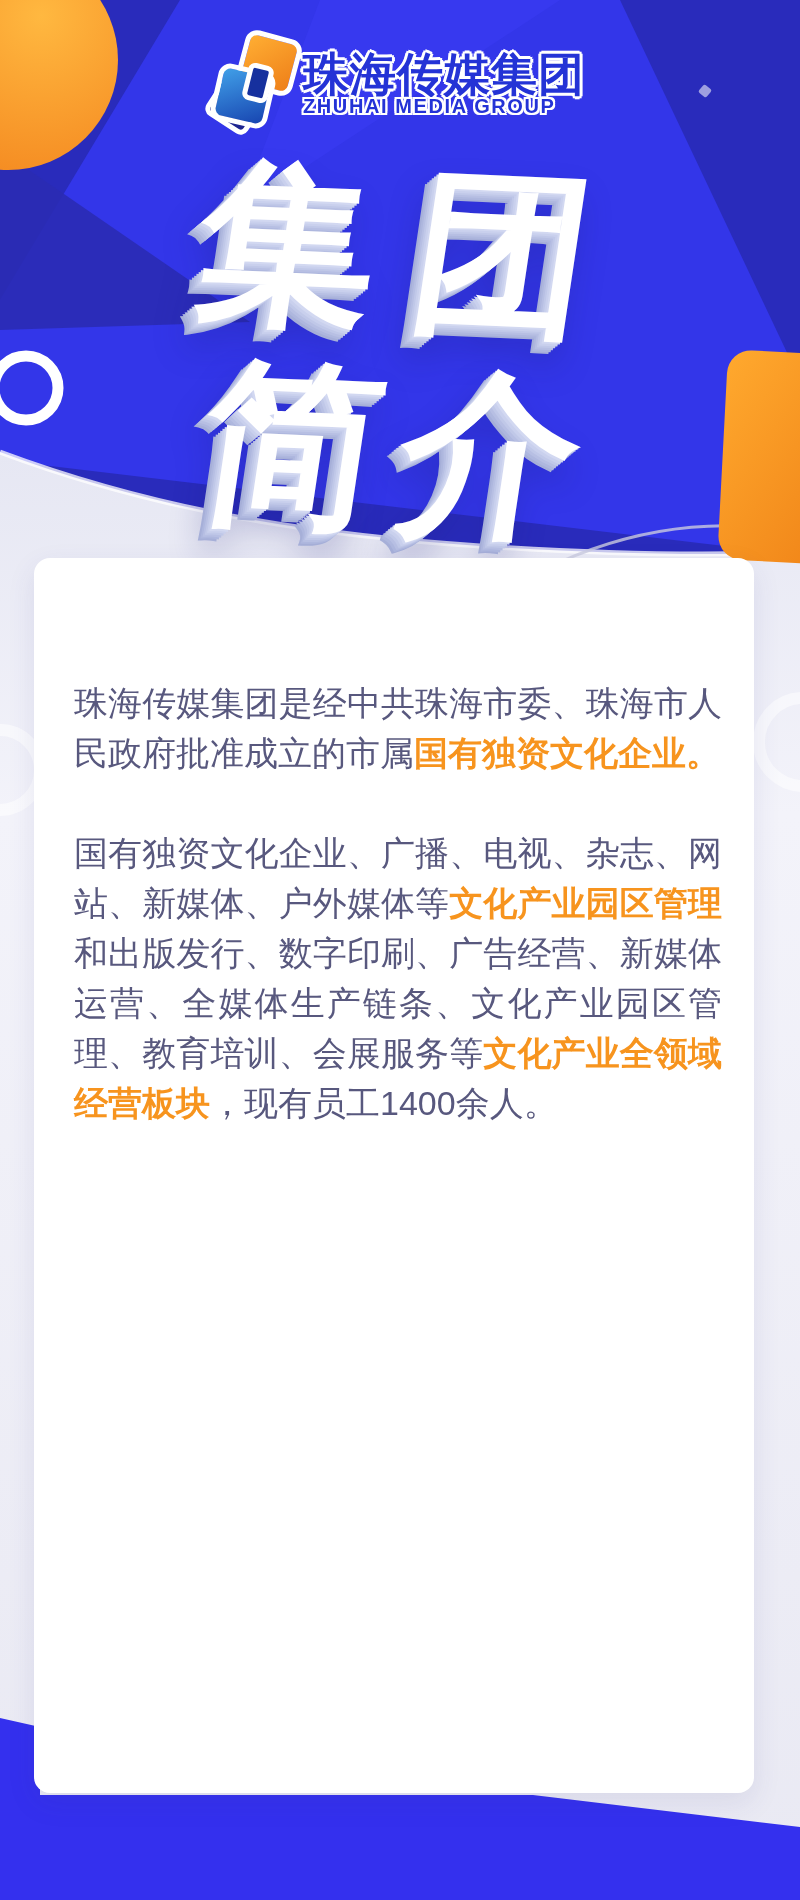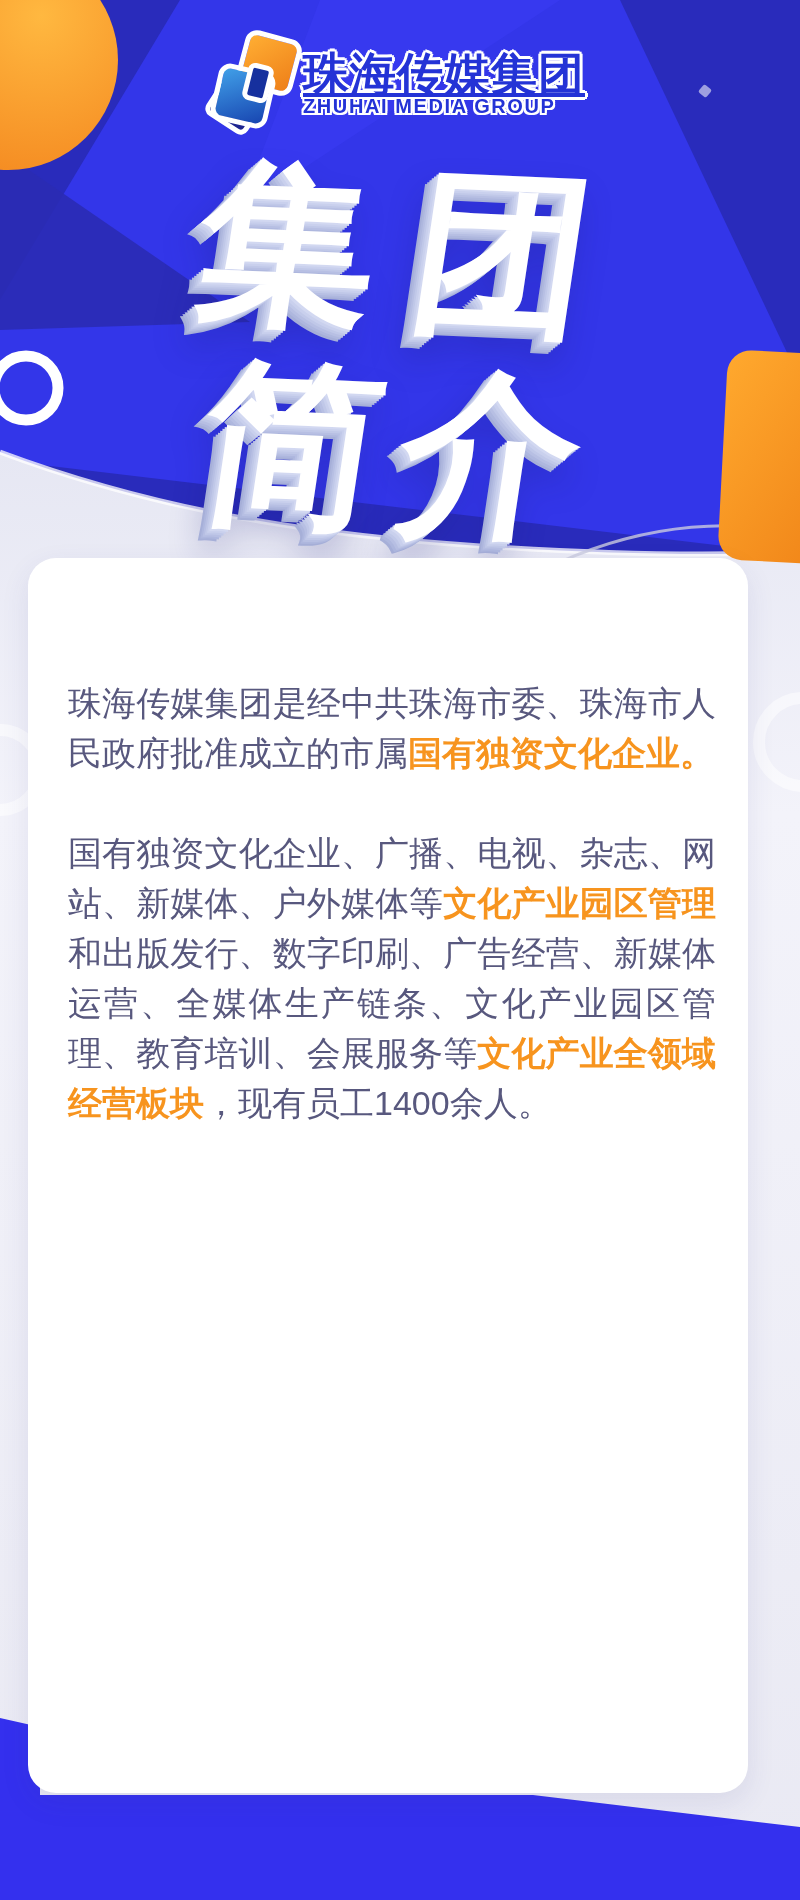--- a/index.html
+++ b/index.html
@@ -24,43 +24,42 @@
     transform:rotate(15deg);background:linear-gradient(135deg,#FFAE33,#EE7F19);}
   .sq-blue{left:0;top:33px;width:58px;height:58px;border-radius:12px;
     transform:rotate(13deg);background:linear-gradient(150deg,#41A0E8,#1744B0);}
   .sq-window{left:31px;top:30px;width:26px;height:38px;border-radius:7px;
     transform:rotate(14deg);border-width:6px;background:#16309E;}
   .brand-cn{
     position:absolute;left:303px;top:44px;font-size:46px;font-weight:900;
     color:#2433D6;letter-spacing:1px;white-space:nowrap;
     text-shadow:-2px -2px 0 #fff,2px -2px 0 #fff,-2px 2px 0 #fff,2px 2px 0 #fff,
       0 -3px 0 #fff,0 3px 0 #fff,-3px 0 0 #fff,3px 0 0 #fff;
-    text-decoration:underline;
   }
   .brand-en{
     position:absolute;left:303px;top:95px;font-size:20px;font-weight:800;
     color:#2433D6;letter-spacing:1.6px;white-space:nowrap;
     text-shadow:-2px -2px 0 #fff,2px -2px 0 #fff,-2px 2px 0 #fff,2px 2px 0 #fff,
       0 -2px 0 #fff,0 2px 0 #fff,-2px 0 0 #fff,2px 0 0 #fff;
   }
   
   .hero{position:absolute;left:0;top:0;z-index:2;color:#fff;}
   .hero-line{
     position:absolute;font-size:178px;font-weight:900;line-height:1;
     white-space:nowrap;
     text-shadow:-2px 2px 0 #D2D8F1,-4px 4px 0 #C9D0ED,-6px 6px 0 #C0C8E8,
       -8px 8px 0 #B7BFE3,-10px 10px 0 #AEB7DE,-12px 12px 0 #A6AFD8,
       -6px 22px 34px rgba(25,28,120,.35);
   }
   .hero-line1{left:200px;top:162px;letter-spacing:36px;transform:rotate(2.5deg) skewX(-6deg);}
   .hero-line2{left:204px;top:362px;letter-spacing:20px;transform:rotate(2.5deg) skewX(-6deg);}
   
   .card{
-    position:absolute;left:28px;top:558px;width:720px;height:1235px;z-index:4;
-    background:#fff;border-radius:28px;box-sizing:border-box;
+    position:absolute;left:34px;top:558px;width:720px;height:1235px;z-index:4;
+    background:#fff;border-radius:16px;box-sizing:border-box;
     padding:120px 32px 0 40px;
     box-shadow:0 10px 28px rgba(60,60,140,.10);
   }
   .card p{
     margin:0 0 50px;width:648px;font-size:34px;line-height:50px;
     color:var(--body-text);text-align:justify;letter-spacing:0;
   }
   .card p span.hl{color:var(--orange);font-weight:700;}
 </style>
 </head>

